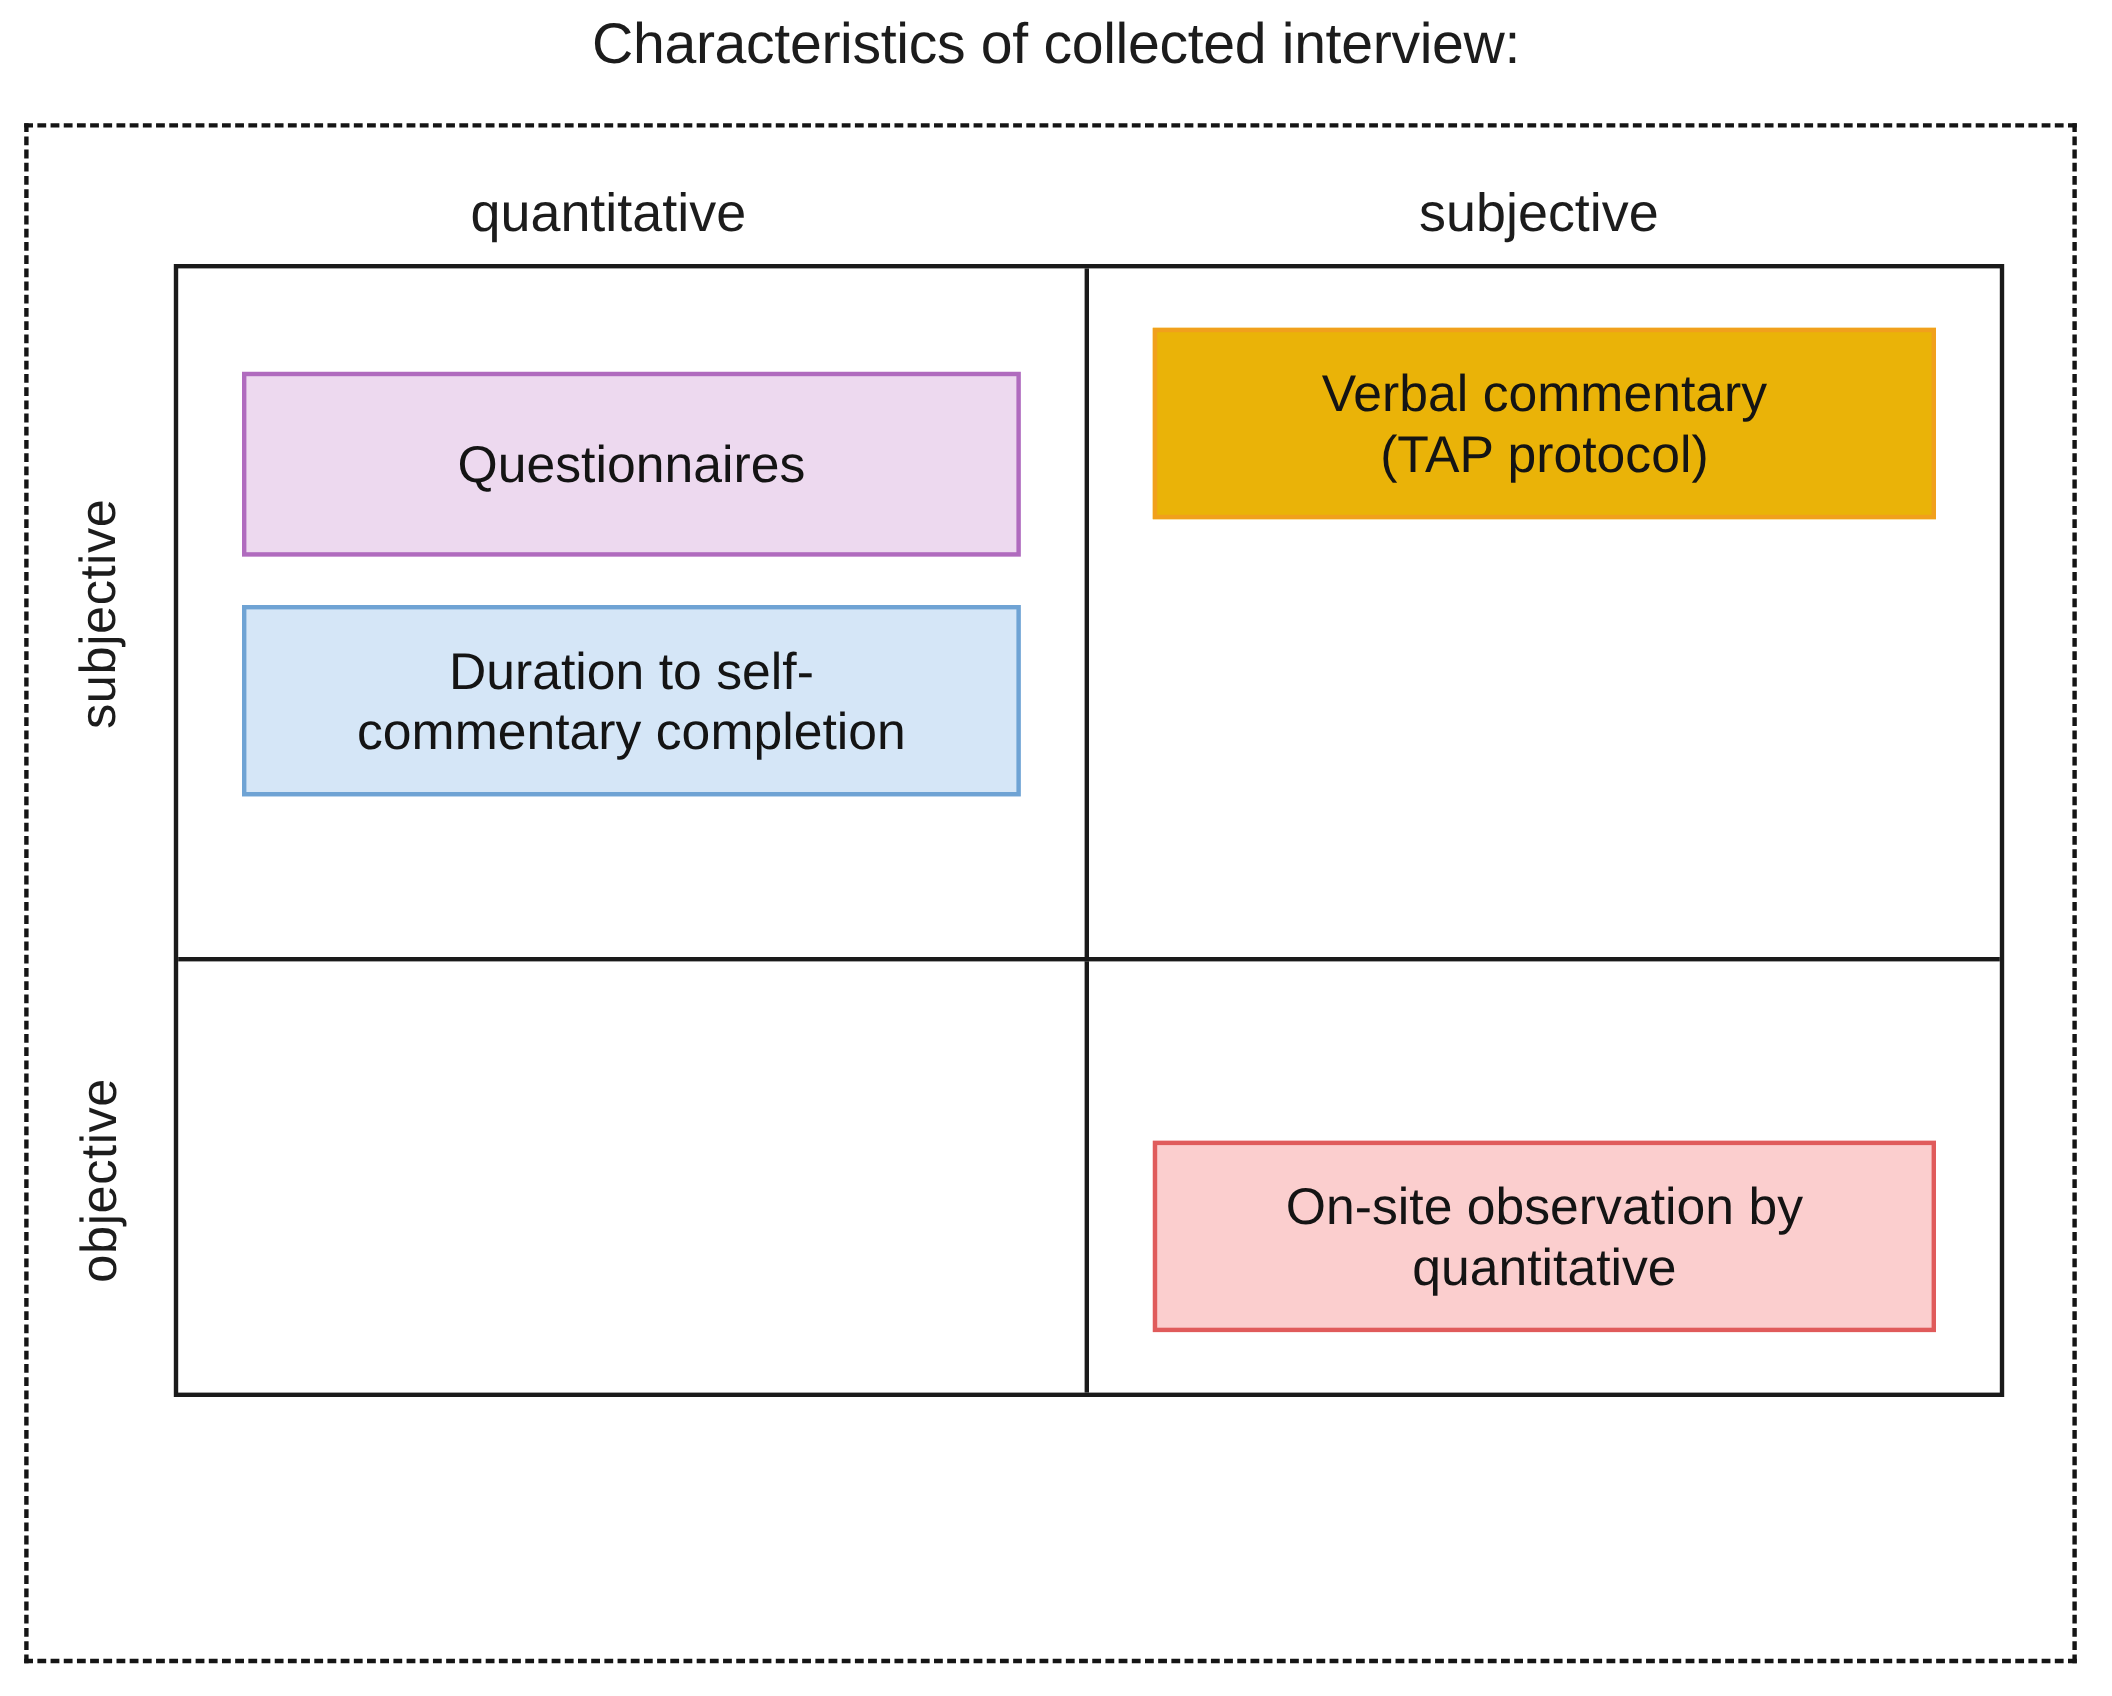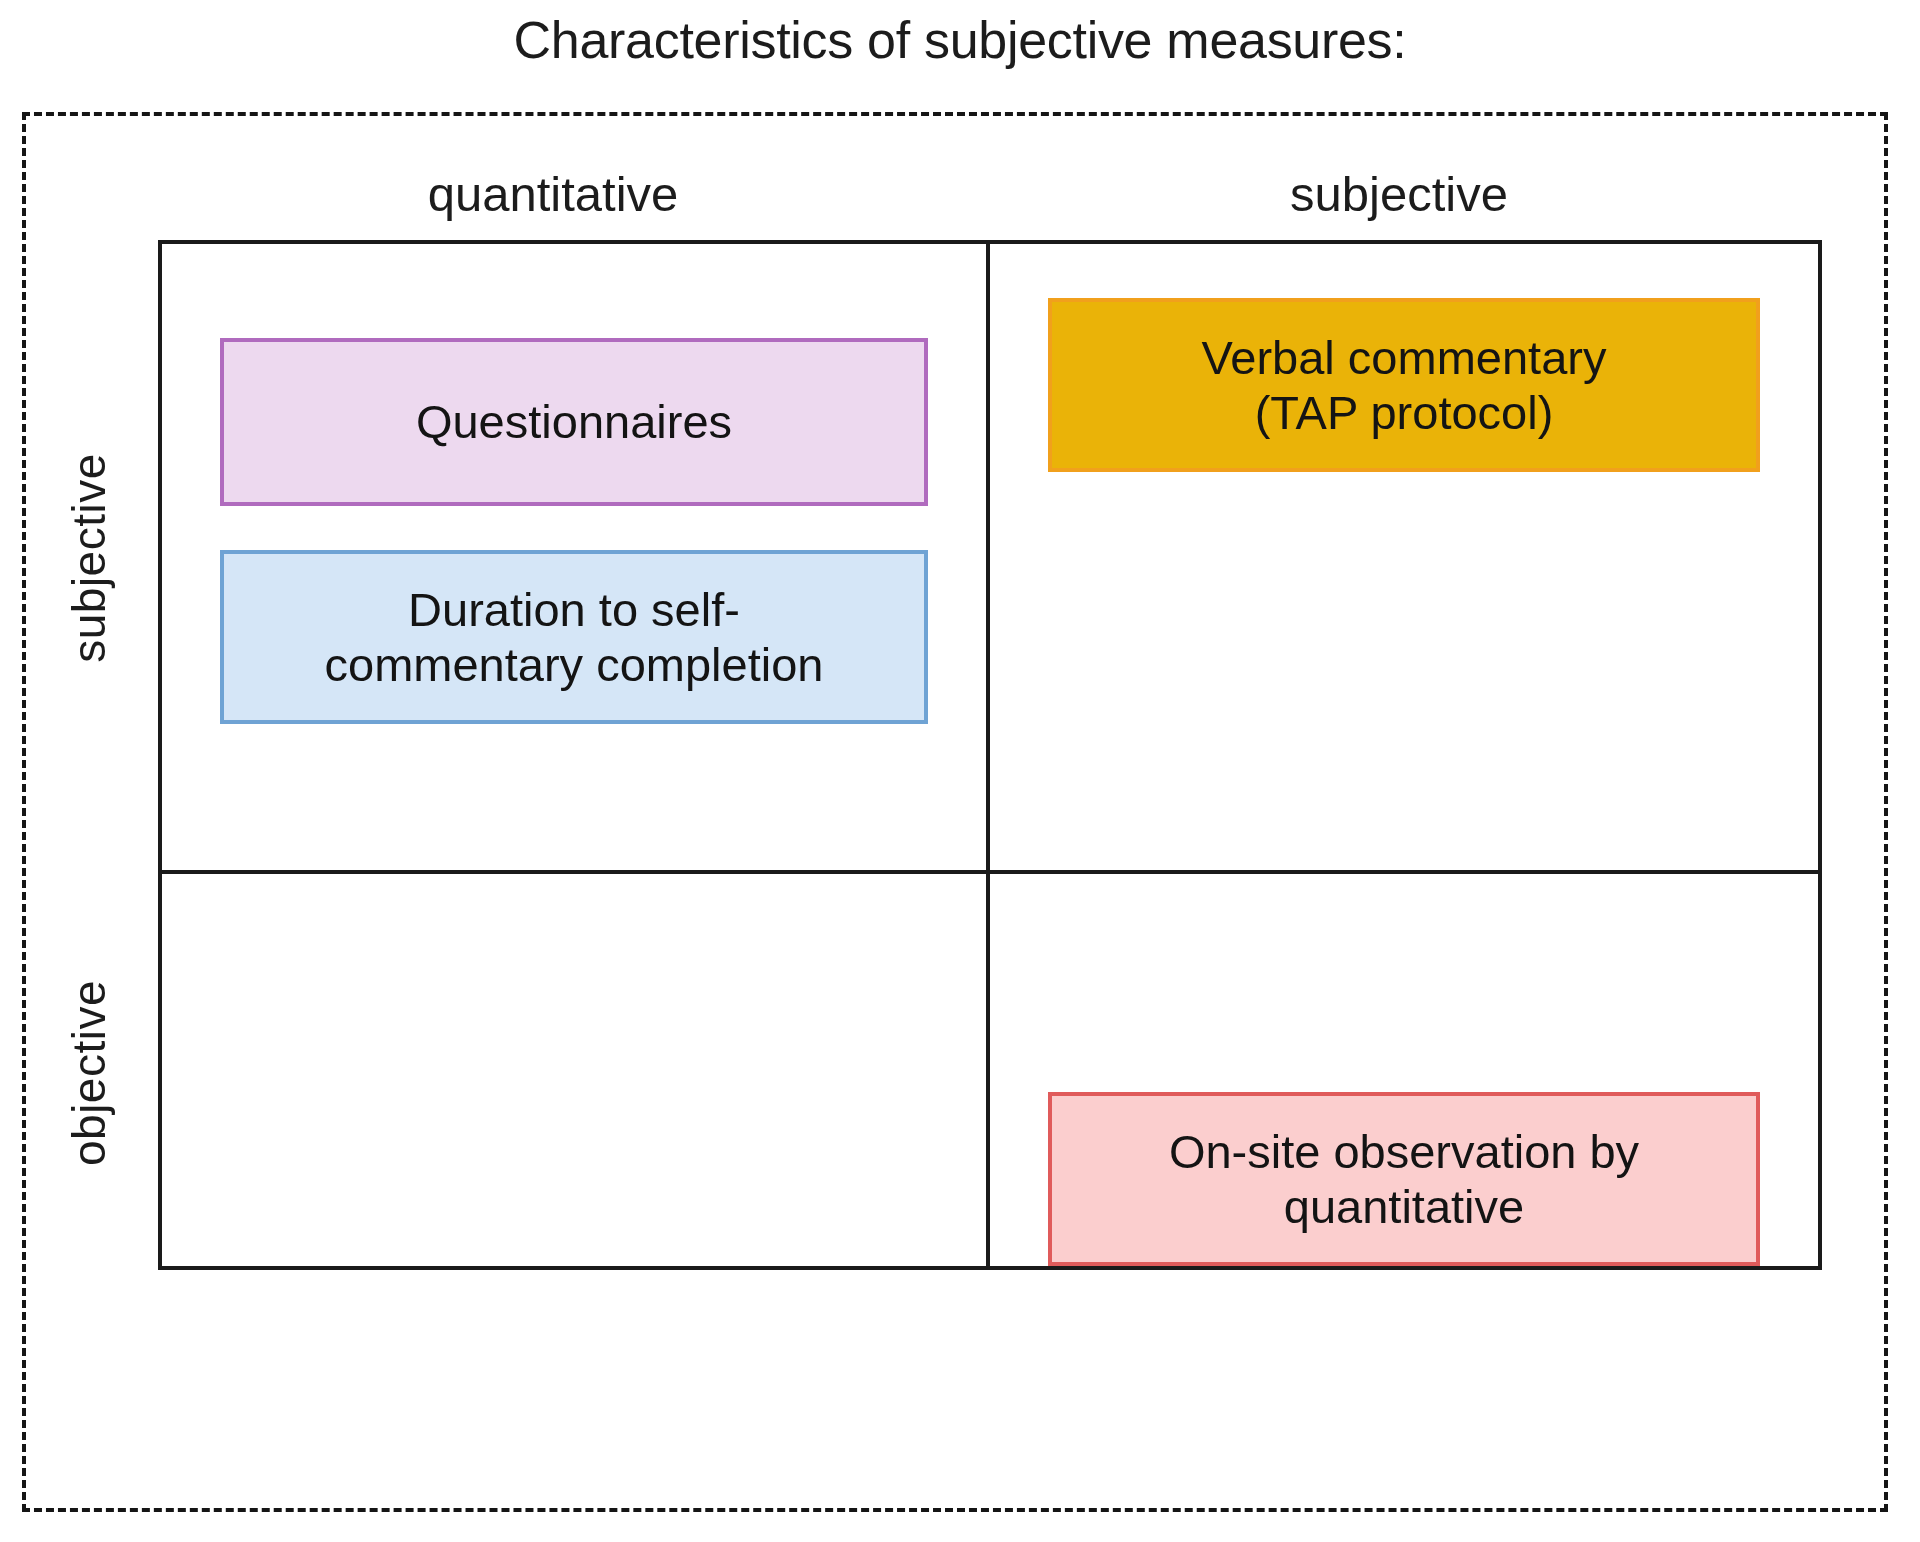--- a/index.html
+++ b/index.html
@@ -106,21 +106,21 @@
     box-sizing: border-box;
     padding: 54px 58px 0 58px;
     display: flex;
     flex-direction: column;
     gap: 44px;
     overflow: hidden;
   }
   .cell-q1 { border-right: 4px solid #1a1a1a; border-bottom: 4px solid #1a1a1a; }
   .cell-q2 { border-bottom: 4px solid #1a1a1a; }
   .cell-q3 { border-right: 4px solid #1a1a1a; }
-  .cell-q4 { justify-content: flex-end; padding-top: 108px; }
+  .cell-q4 { justify-content: center; padding-top: 108px; }
 
   
   .measure-box {
     box-sizing: border-box;
     border: 4px solid #888;
     text-align: center;
     font-size: 47px;
     line-height: 1.18;
     color: #141414;
     display: flex;
@@ -151,21 +151,21 @@
     background: #FBCECE;
     border-color: #E05B5B;
   }
   .measure-box .line-2 { display: block; }
 </style>
 </head>
 <body>
 
 <div id="figure">
 
-  <div class="figure-title">Characteristics of subjective measures:</div>
+  <div class="figure-title">Characteristics of collected interview:</div>
 
   <div class="dashed-frame"></div>
 
   <div class="col-headers">
     <div class="col-header">quantitative</div>
     <div class="col-header">subjective</div>
   </div>
 
   <div class="row-labels">
     <div class="row-label row-label-subjective">

